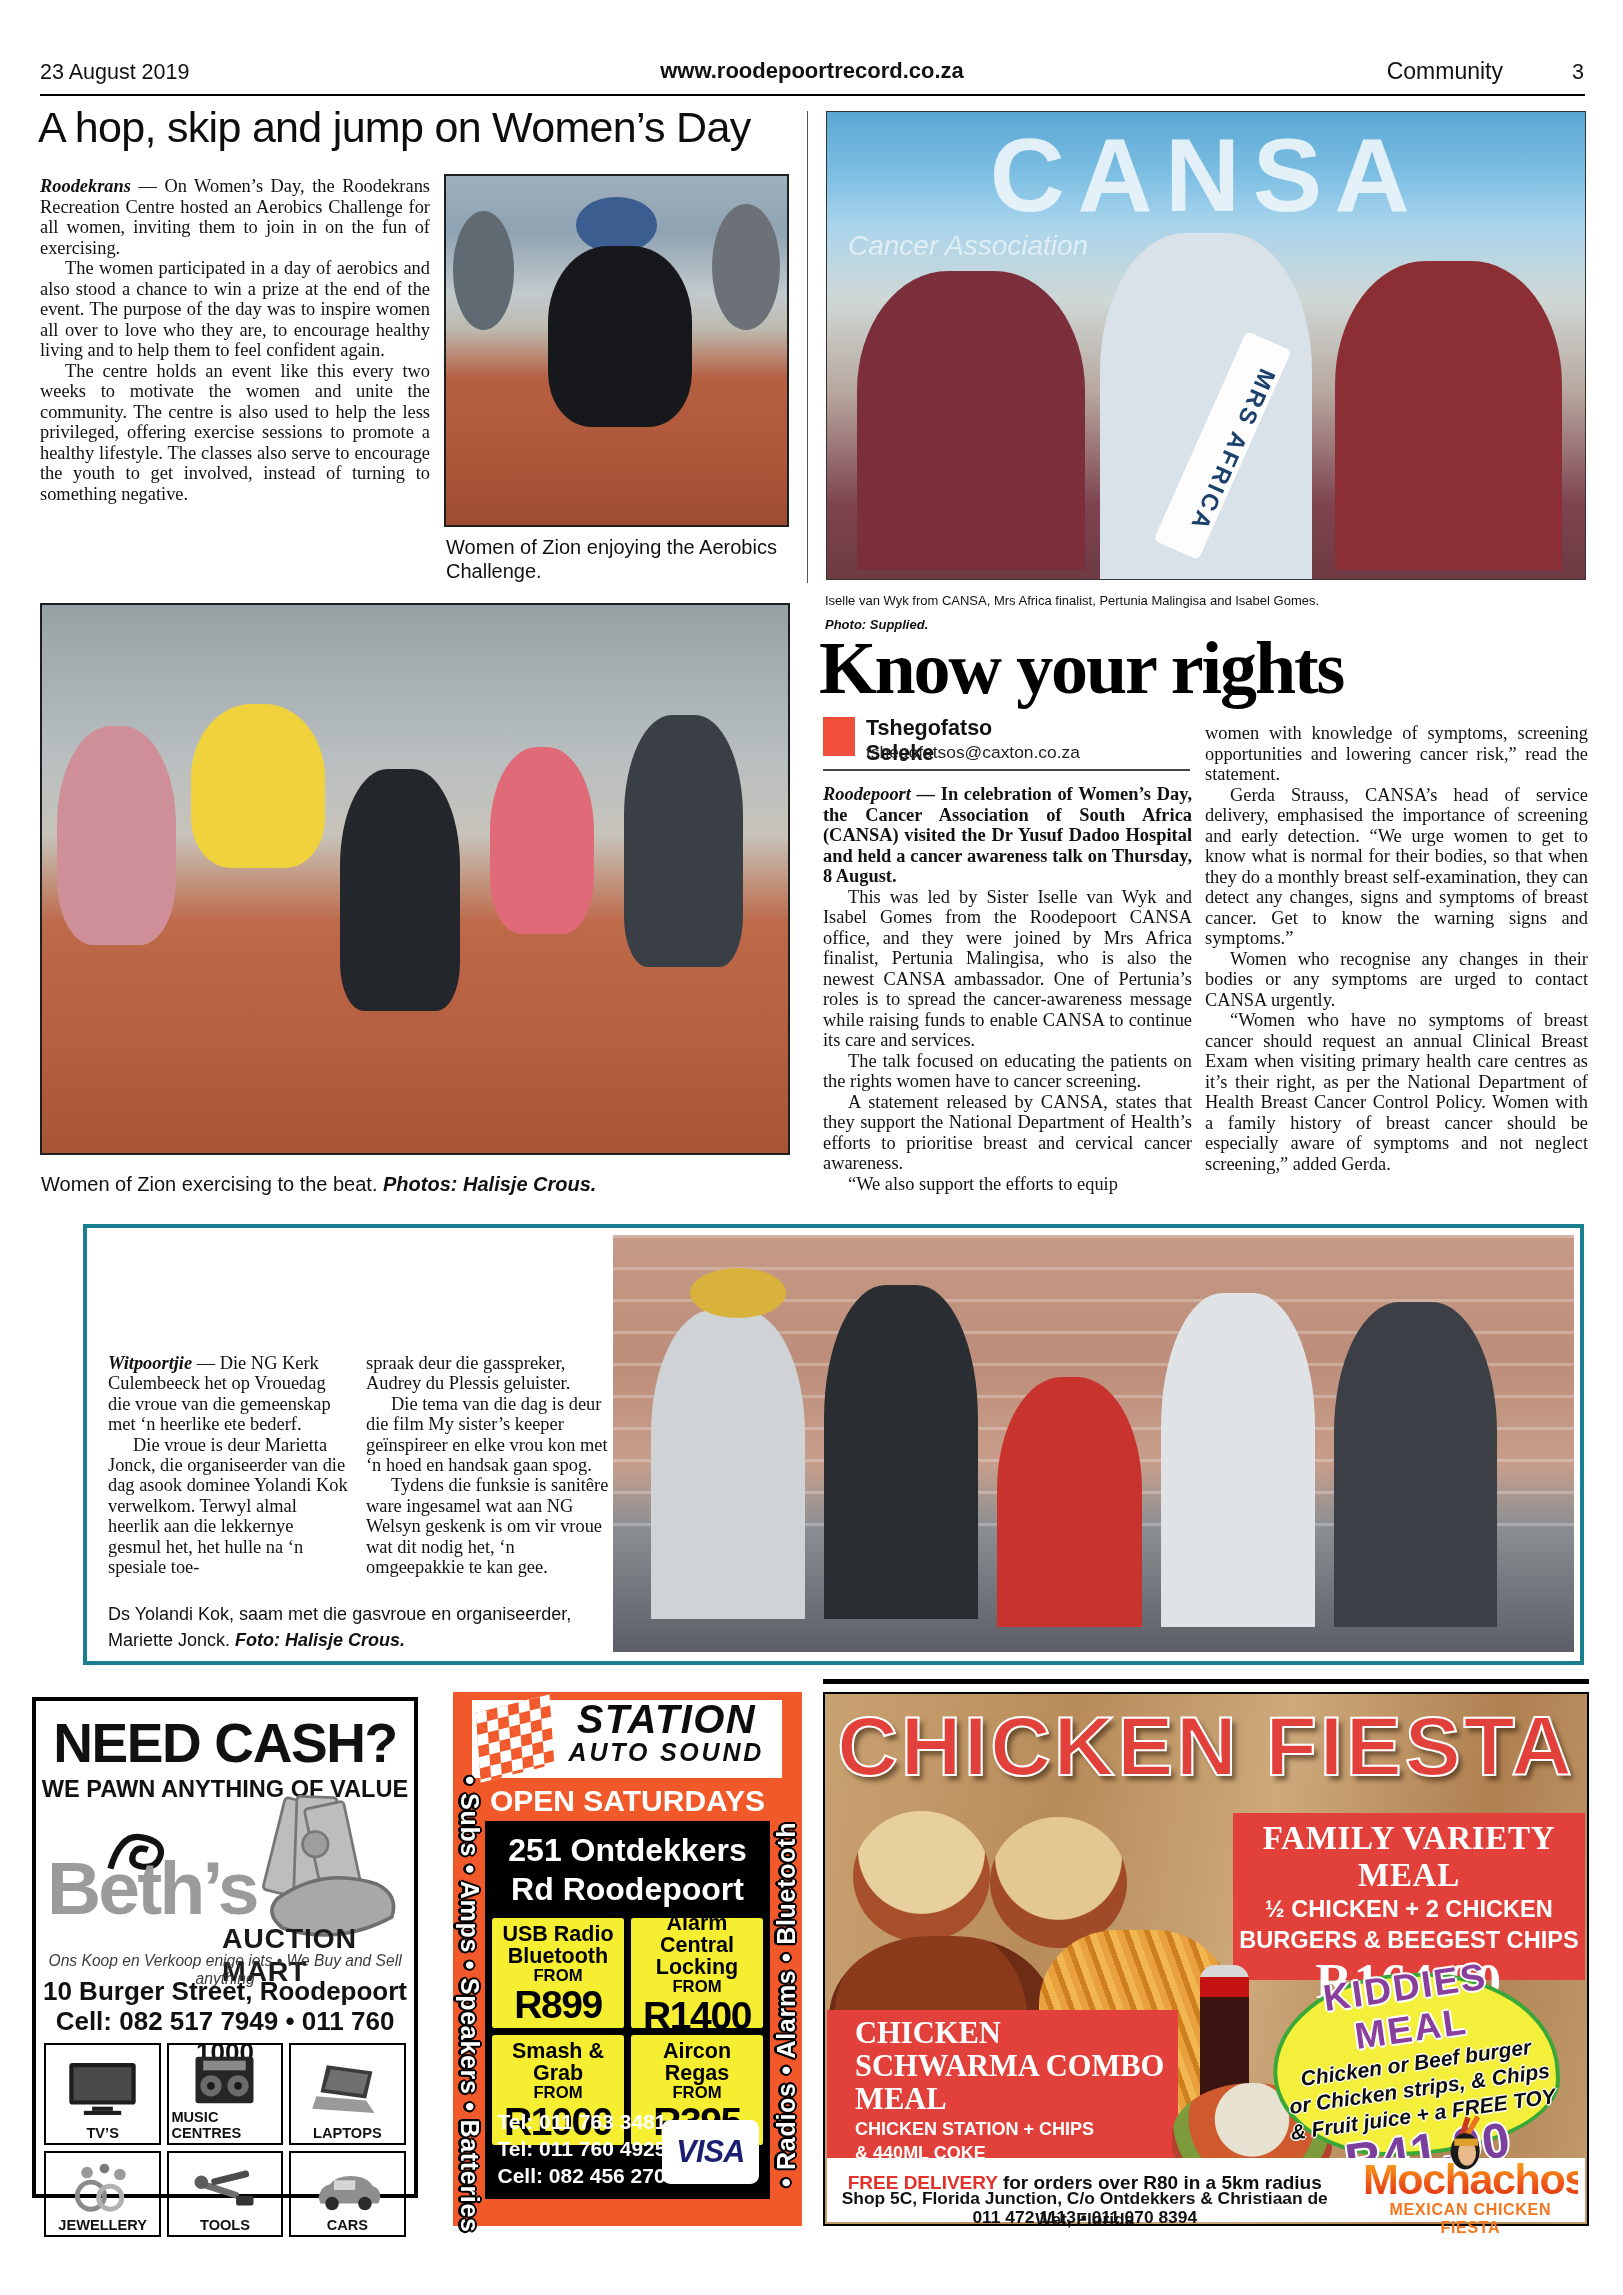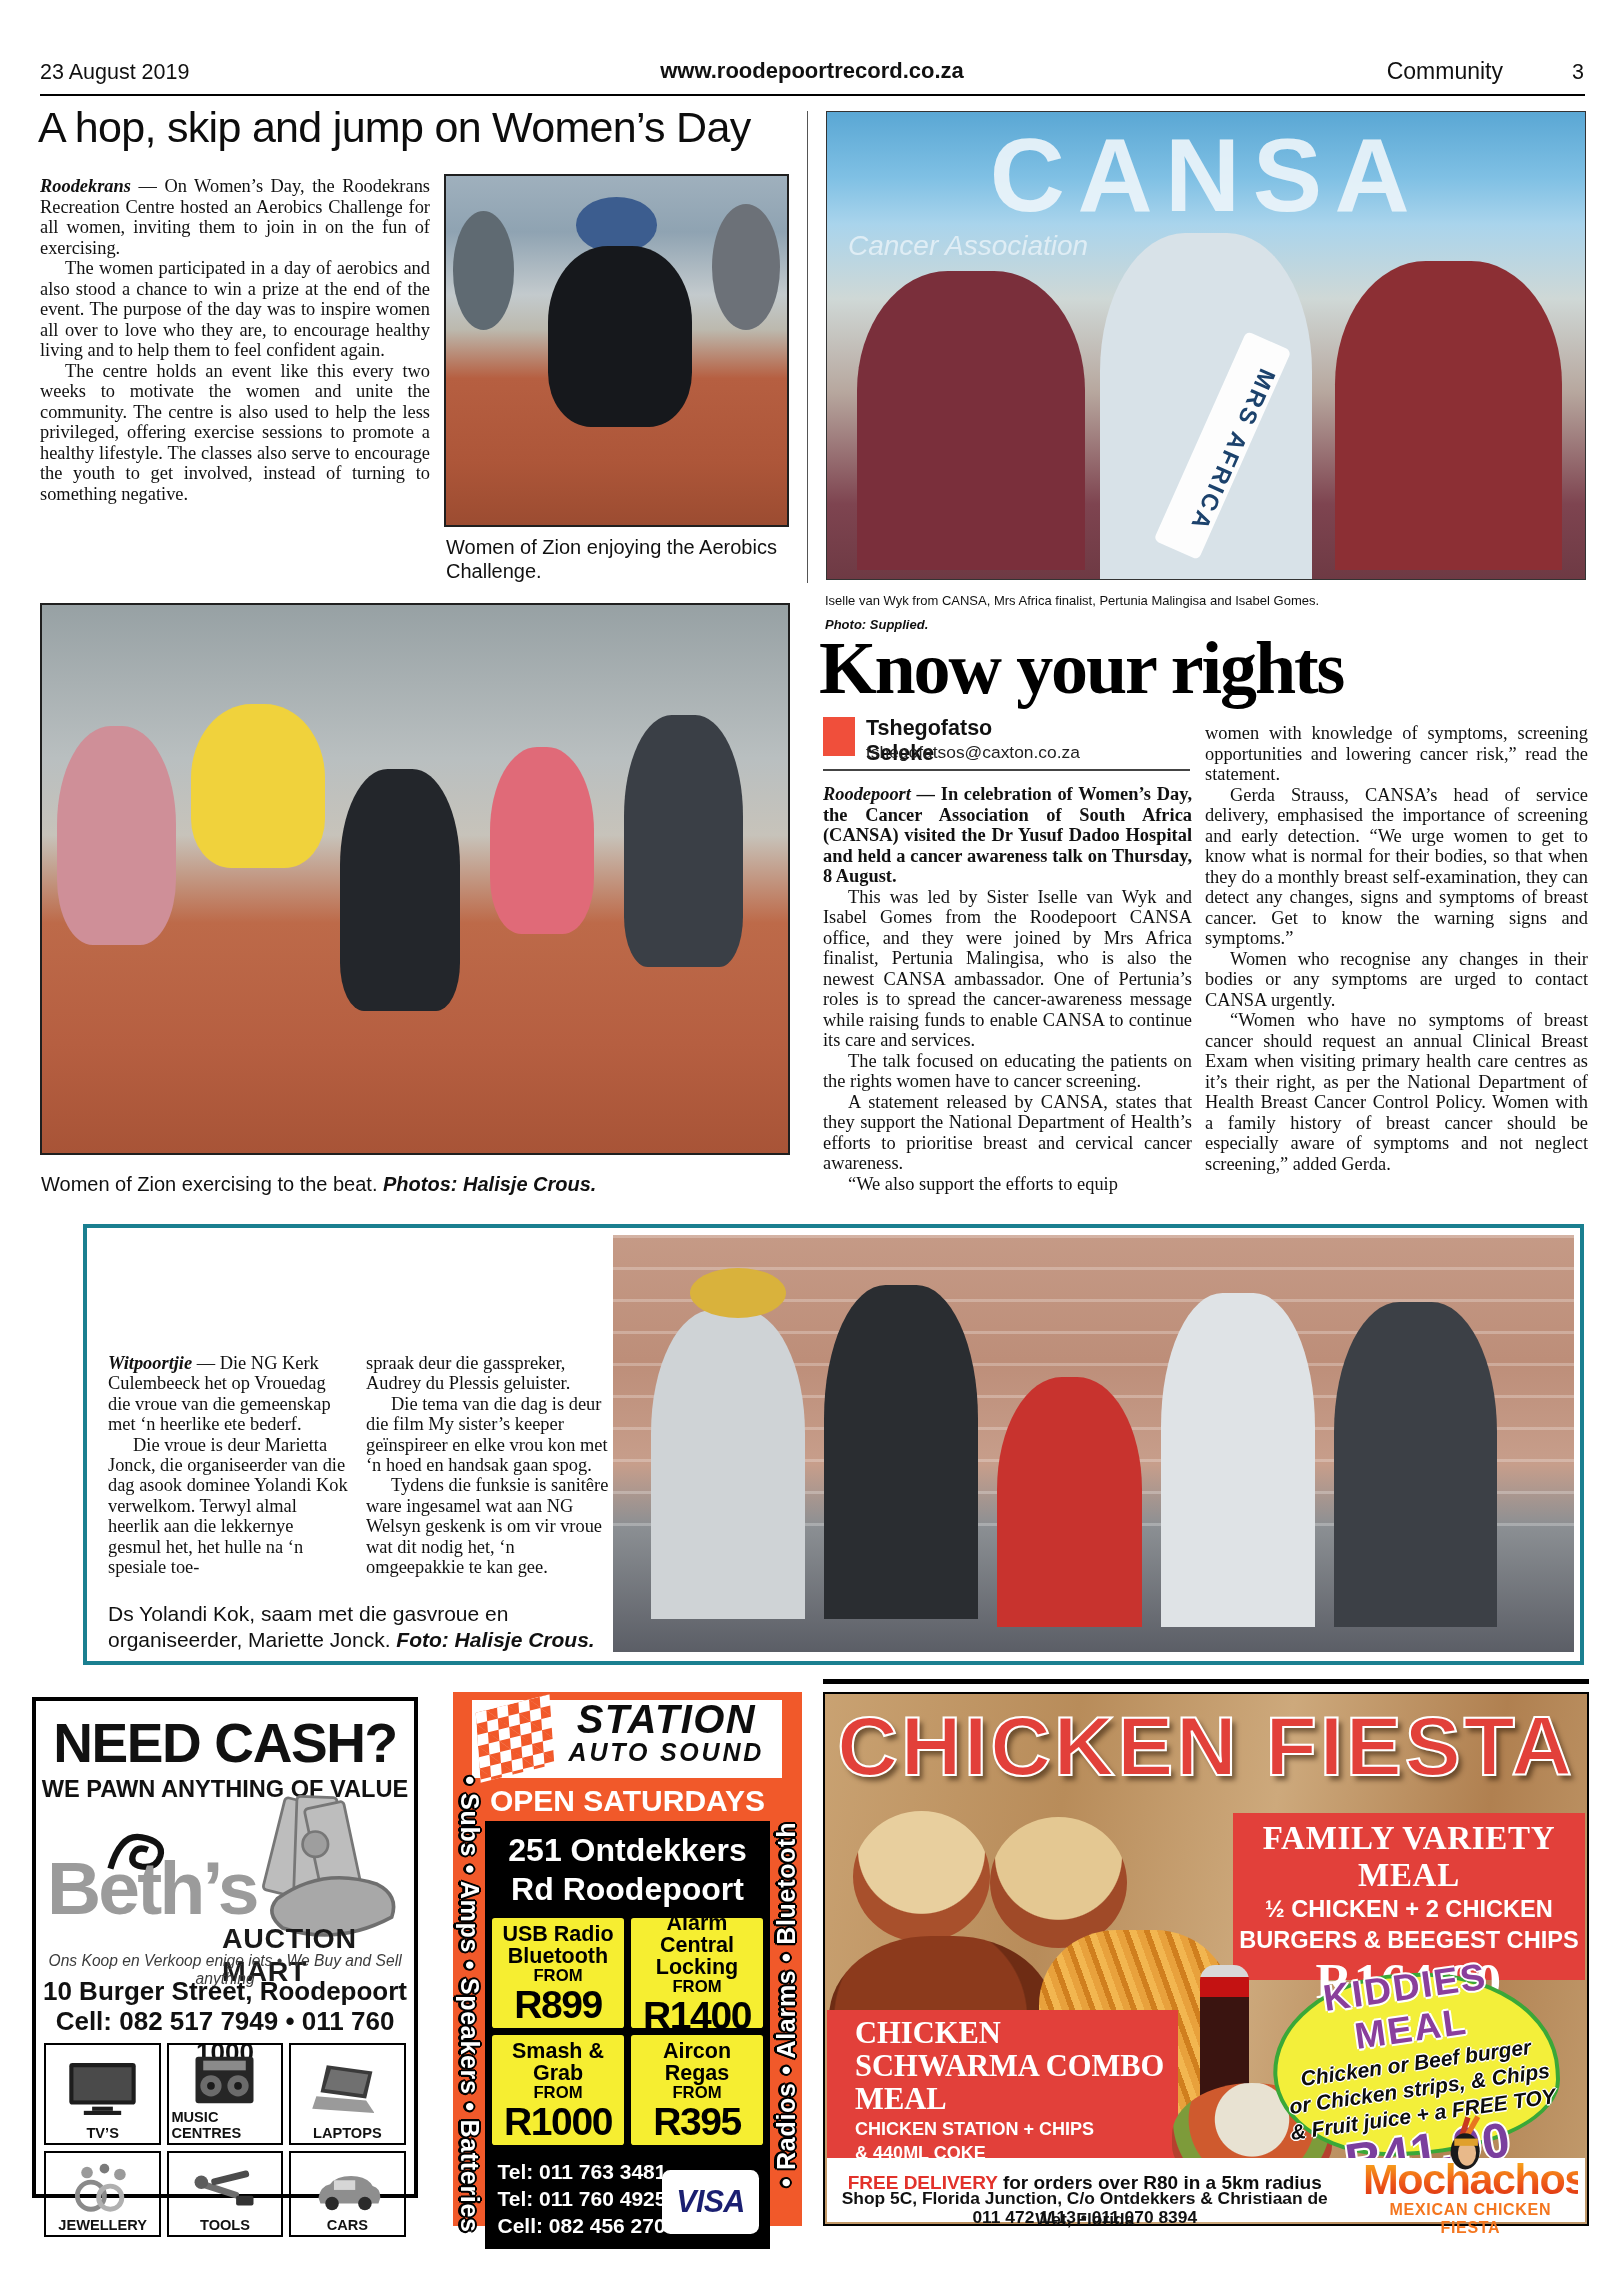--- a/index.html
+++ b/index.html
@@ -56,21 +56,21 @@
   
   #afr-box{left:83px;top:1224px;width:1501px;height:441px;border:4.9px solid #1a7f90;background:#fff}
   #afr-headline{position:absolute;left:19.4px;top:7px;width:541px;font-size:42px;line-height:47px;font-weight:bold;letter-spacing:-0.7px}
   #afr-col1{position:absolute;left:21px;top:125px;width:242px}
   #afr-col2{position:absolute;left:279px;top:125px;width:244px}
   #afr-box .bodytext{font-size:18.4px;line-height:20.4px;text-align:left}
   #photo3{position:absolute;left:526px;top:7px;width:961px;height:417px;border:0;background:
       linear-gradient(180deg,#c59a86 0%,#bd8e79 30%,#c79e8b 55%,#8b8f93 70%,#5b5e66 100%)}
   .brick{position:absolute;width:100%;height:70%;top:0;background:
       repeating-linear-gradient(180deg,rgba(255,255,255,.25) 0 2.8px,transparent 2.8px 32px)}
-  #afr-cap{position:absolute;left:21px;top:373px;width:493px;font-size:21px;line-height:26px}
+  #afr-cap{position:absolute;left:21px;top:373px;width:493px;font-size:18px;line-height:26px}
 
   
   #ad-pawn{left:32px;top:1697px;width:386px;height:501px;border:4.9px solid #000;background:#fff}
   #pawn-title{position:absolute;left:0;top:9.7px;width:100%;text-align:center;font-size:55px;font-weight:bold;letter-spacing:-1.4px}
   #pawn-sub{position:absolute;left:0;top:75px;width:100%;text-align:center;font-size:23.6px;font-weight:bold}
   #pawn-hand{position:absolute;right:5.6px;top:85px;width:189px;height:182px}
   #pawn-scribble{position:absolute;left:64px;top:124px;width:104px;height:56px}
   #pawn-brand{position:absolute;left:11px;top:144px;font-size:75px;font-weight:bold;color:#9b9b9b;letter-spacing:-2.8px}
   #pawn-mart{position:absolute;left:186px;top:221px;font-size:28.5px;font-weight:bold;color:#1a1a1a;letter-spacing:0.7px}
   #pawn-tag{position:absolute;left:5.6px;top:251px;width:367px;font-size:15.6px;font-style:italic;color:#3c3c3c;text-align:center}
@@ -85,21 +85,21 @@
   #ad-station{left:453px;top:1692px;width:349px;height:534px;background:#f1592a}
   #st-logo{position:absolute;left:19.4px;top:8.3px;width:310px;height:78px;background:#fff;display:flex;align-items:flex-start}
   #st-flag{position:absolute;left:4.2px;top:4.2px;width:76px;height:69px;background-color:#fff;background-image:
       linear-gradient(45deg,#f1592a 25%,transparent 25%,transparent 75%,#f1592a 75%),
       linear-gradient(45deg,#f1592a 25%,transparent 25%,transparent 75%,#f1592a 75%);
       background-position:0 0,11px 11px;background-size:22px 22px;transform:rotate(-14deg) skewX(-10deg)}
   #st-logo .txt{margin-left:90px;width:208px;text-align:center;font-style:italic;font-weight:bold;color:#0d0d0d}
   #st-logo .l1{font-size:40px;letter-spacing:1.4px;line-height:39px}
   #st-logo .l2{font-size:25px;letter-spacing:2.8px;line-height:26px}
   #st-open{position:absolute;left:0;top:92px;width:100%;text-align:center;color:#fff;font-weight:bold;font-size:30px}
-  #st-panel{position:absolute;left:32px;right:32px;top:129px;height:428px;background:#000;color:#fff}
+  #st-panel{position:absolute;left:32px;right:32px;top:129px;height:378px;background:#000;color:#fff}
   #st-addr{margin-top:9.7px;text-align:center;font-weight:bold;font-size:32px;line-height:39px;color:#fff}
   #st-offers{display:grid;grid-template-columns:1fr 1fr;gap:7px;margin:9.7px 7px 7px}
   .st-offer{background:#f6ee31;color:#000;border-radius:2.8px;text-align:center;padding:5.6px 1.4px;height:110px;display:flex;flex-direction:column;justify-content:center}
   .st-offer .t{font-size:21.5px;font-weight:bold;line-height:22px}
   .st-offer .f{font-size:16.7px;font-weight:bold;line-height:18px}
   .st-offer .p{font-size:39px;font-weight:bold;line-height:39px;letter-spacing:-1.4px}
   #st-phones{position:absolute;left:12.5px;bottom:9.7px;font-size:21px;font-weight:bold;line-height:27px}
   #st-visa{position:absolute;right:11px;bottom:15.3px;width:97px;height:64px;background:#fff;border-radius:8.3px;display:flex;align-items:center;justify-content:center}
   #st-visa span{font-size:30.5px;font-weight:bold;font-style:italic;color:#1a1f71;letter-spacing:-0.7px}
   .st-side{position:absolute;top:104px;height:416px;width:32px;color:#fff;font-weight:bold;font-size:25px;letter-spacing:0.7px;display:flex;align-items:center;justify-content:center;

